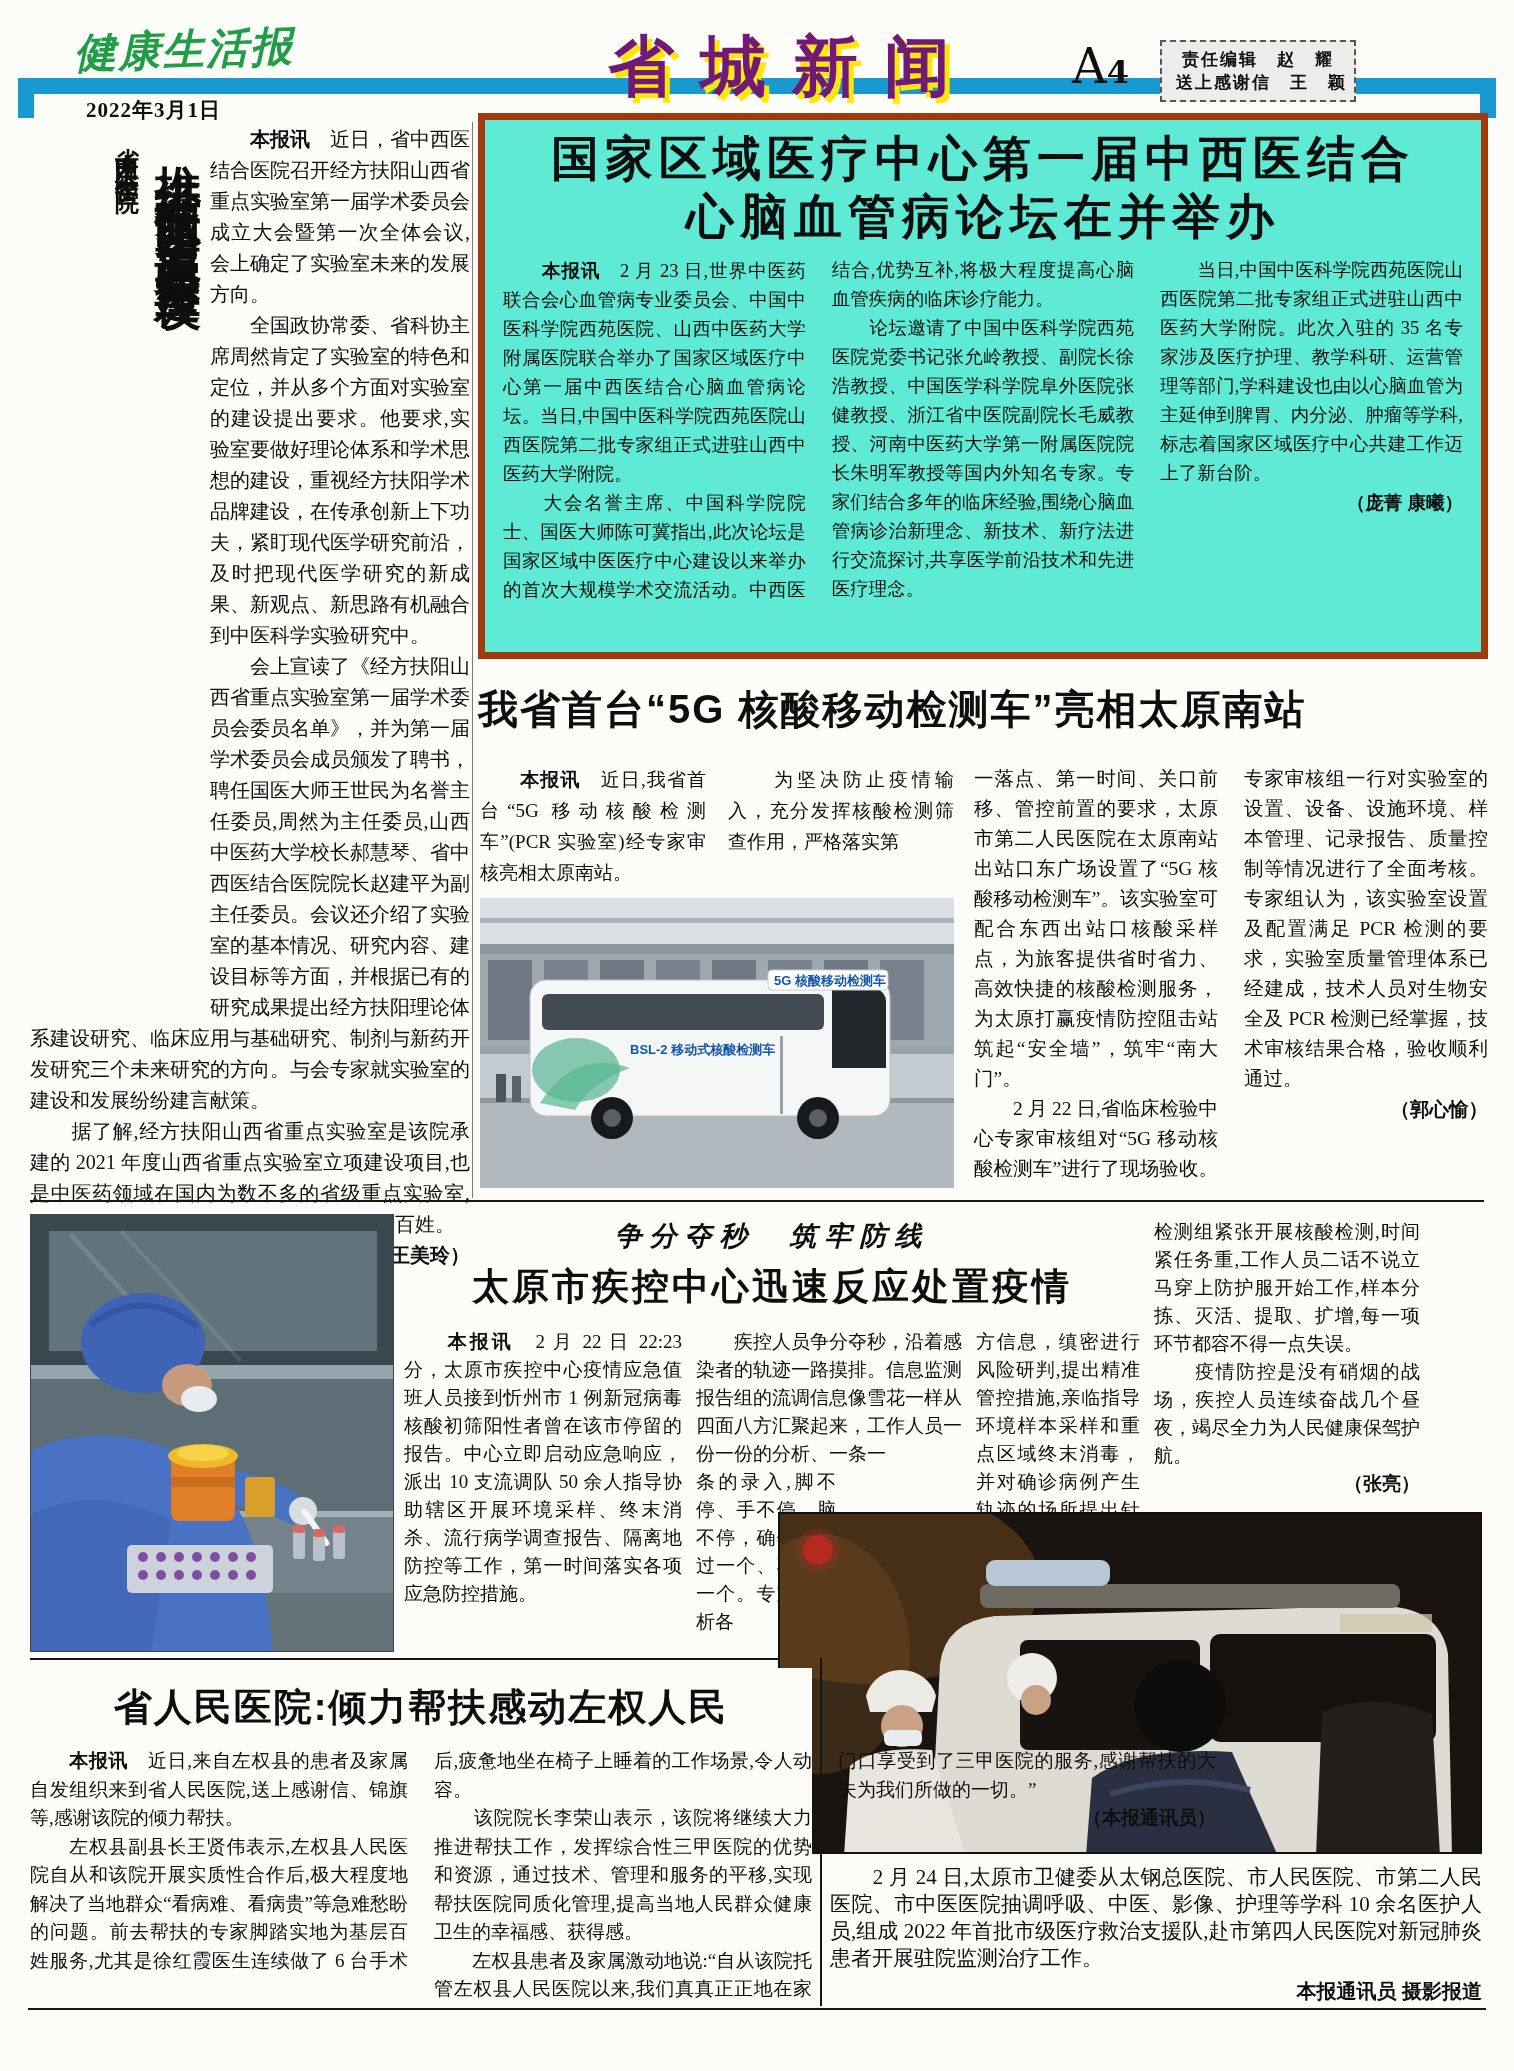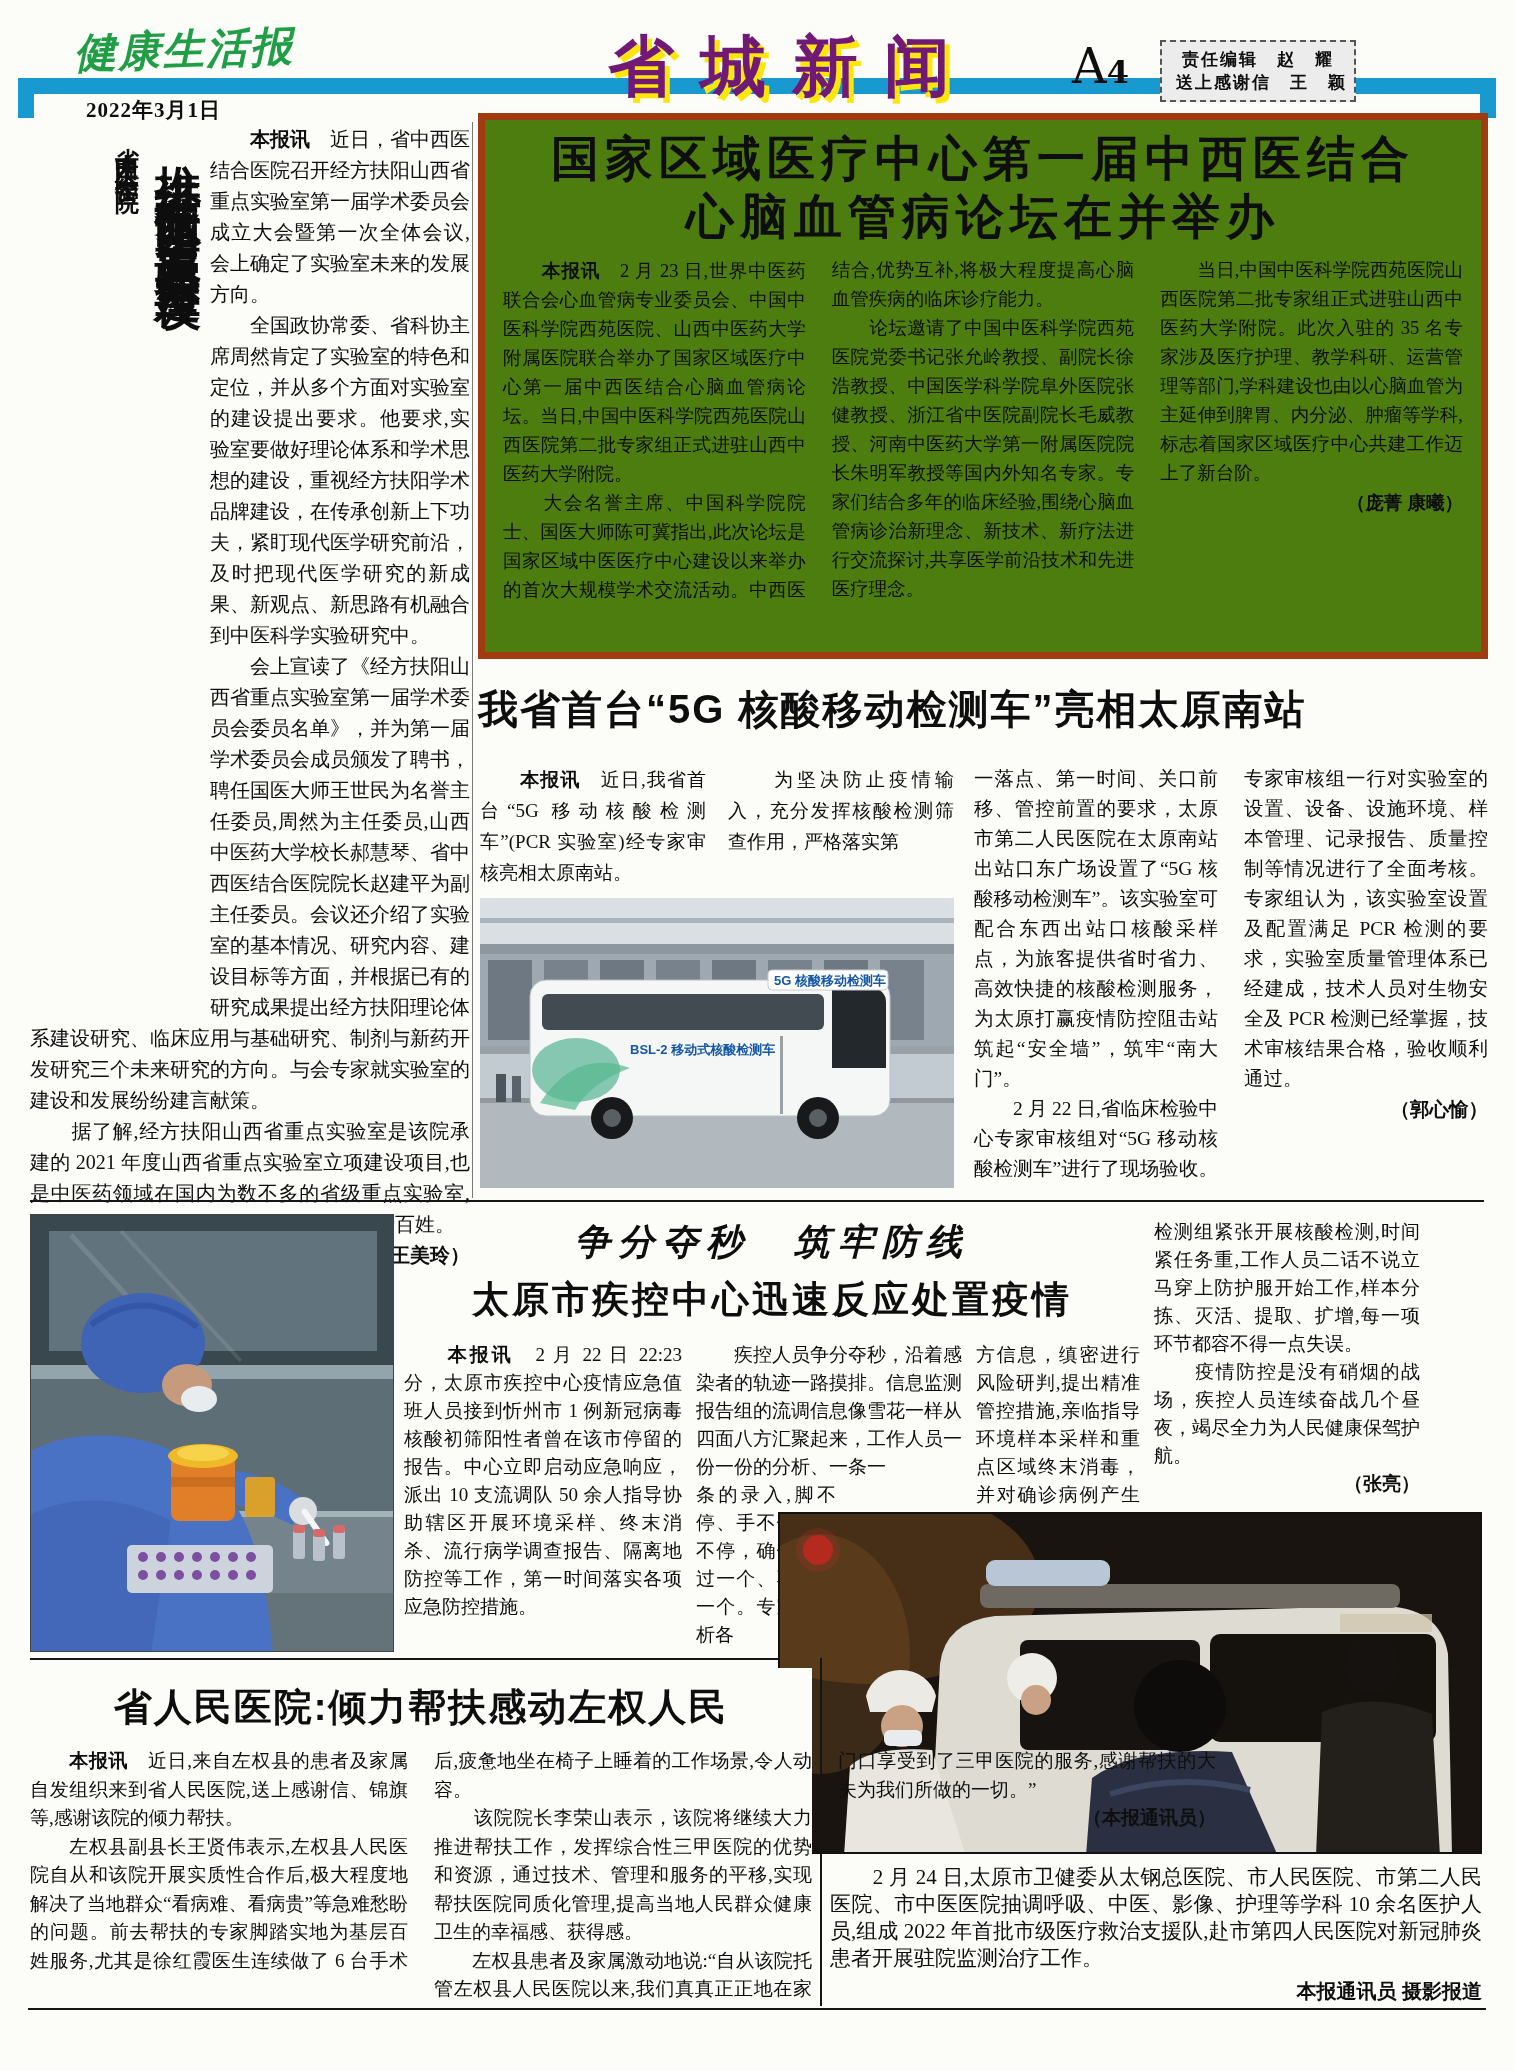--- a/index.html
+++ b/index.html
@@ -32,33 +32,33 @@
             letter-spacing:2px; line-height:23px; white-space:nowrap; }
 
   
   .left-art { font-size:20px; line-height:31px; }
   .vt { float:left; writing-mode:vertical-rl; height:882px; width:160px; margin:4px 16px 6px 4px; }
   .vt-main { font-family:"Liberation Sans", sans-serif; font-weight:bold; font-size:46px; letter-spacing:8px; }
   .vt-prefix { font-family:"Liberation Sans", sans-serif; font-weight:bold; font-size:24px;
                letter-spacing:6px; margin-block-start:20px; }
 
   
-  .red-box { border:7px solid #a23a0f; background:#4d7c0f; padding:10px 18px 6px 18px; }
+  .red-box { border:7px solid #a23a0f; background:#5eead4; padding:10px 18px 6px 18px; }
   .red-box h1 { font-family:"Liberation Sans", sans-serif; font-weight:bold; font-size:48px;
                 line-height:58px; text-align:center; letter-spacing:6px; white-space:nowrap; }
   .boxed-body { margin-top:10px; height:386px; column-count:3; column-gap:26px; column-fill:auto;
                 font-size:18.5px; line-height:29px; text-align:justify; }
 
   
   .train-head { font-family:"Liberation Sans", sans-serif; font-weight:bold; font-size:40px;
                 letter-spacing:2px; white-space:nowrap; }
   .cols2 { column-count:2; column-fill:auto; text-align:justify; }
 
   
-  .kicker { font-weight:bold; font-size:36px; letter-spacing:8px; text-align:center;
+  .kicker { font-weight:bold; font-size:27px; letter-spacing:8px; text-align:center;
             font-style:italic; }
   .cdc-head { font-family:"Liberation Sans", sans-serif; font-weight:bold; font-size:37px;
               text-align:center; letter-spacing:3px; white-space:nowrap; margin-top:8px; }
   .cdc-col { font-size:19px; line-height:28px; text-align:justify; }
 
   
   .zq-head { font-family:"Liberation Sans", sans-serif; font-weight:bold; font-size:38px;
              text-align:center; letter-spacing:2px; white-space:nowrap; }
   .zq-body { margin-top:14px; height:272px; column-count:2; column-gap:26px; column-fill:auto;
              font-size:19px; line-height:28.5px; text-align:justify; }

